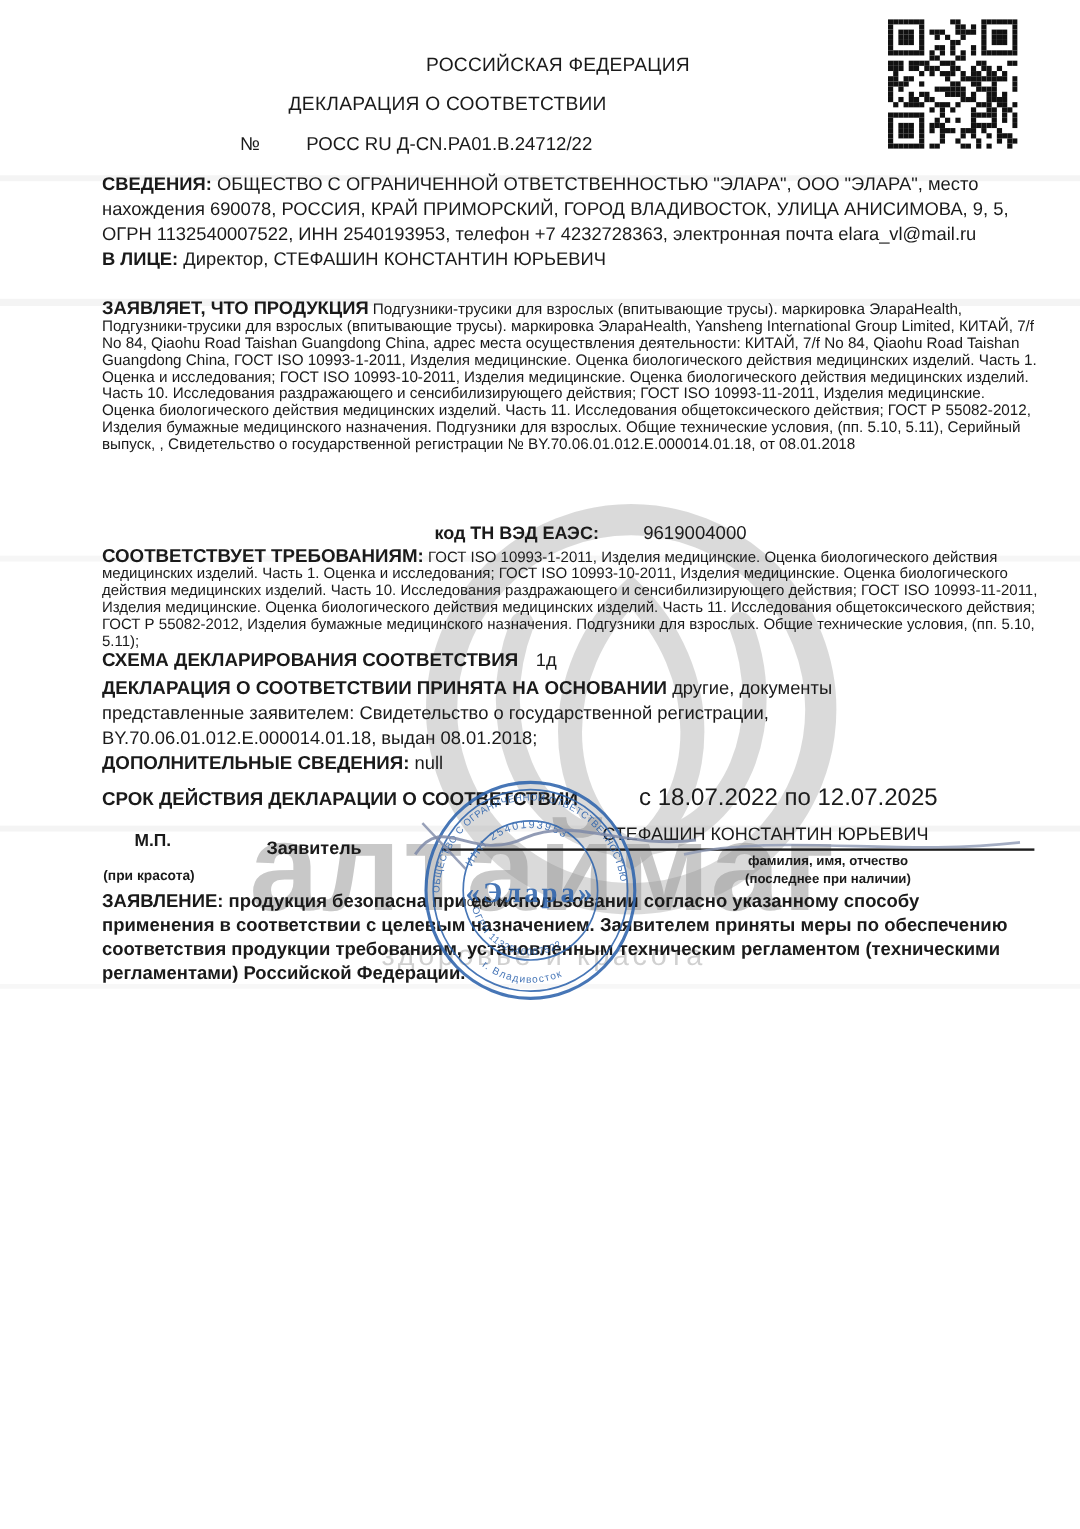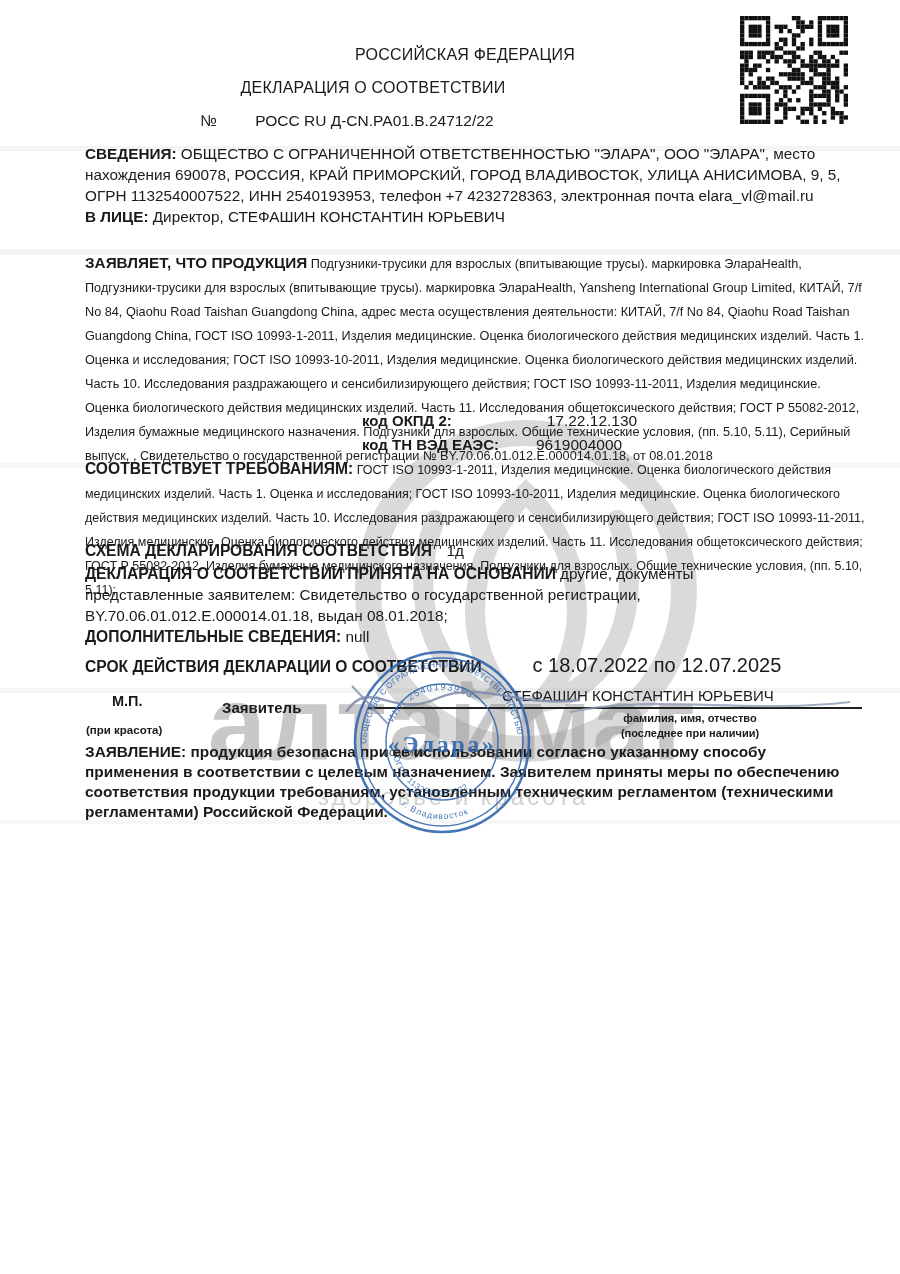--- a/index.html
+++ b/index.html
@@ -4,21 +4,21 @@
 <style>
   html,body{margin:0;padding:0;background:#e9e9e9;}
   #page{position:relative;width:900px;height:1274px;background:#ffffff;margin:0 auto;
         font-family:"Liberation Sans","DejaVu Sans",sans-serif;color:#1a1a1a;overflow:hidden;}
   .abs{position:absolute;}
   .center{text-align:center;}
   .b{font-weight:bold;}
   .h1{font-size:16px;font-weight:normal;letter-spacing:.2px;margin-left:15px;}
   .numrow{font-size:15.5px;}
   .para{font-size:15.3px;line-height:21px;}
-  .small{font-size:12.7px;line-height:24px;}
+  .small{font-size:12.7px;line-height:14px;}
   .codes-label{font-size:15px;font-weight:bold;}
   .codes-val{font-size:15.5px;}
   .inlineb{font-weight:bold;}
   .statement{font-size:15.4px;line-height:20px;font-weight:bold;}
   .cap{font-size:11px;font-weight:bold;}
   .sig-caption{font-size:11px;color:#3a3a3a;}
   .streak{position:absolute;left:0;width:900px;background:rgba(0,0,0,.045);pointer-events:none;}
   .wm-text{position:absolute;left:208px;top:664px;font-size:104px;font-weight:bold;
            color:rgba(145,145,145,.5);letter-spacing:2px;white-space:nowrap;z-index:1;}
   .wm-sub{position:absolute;left:318px;top:783px;font-size:24px;color:rgba(150,150,150,.45);
@@ -376,25 +376,20 @@
       <span class="inlineb">В ЛИЦЕ:</span>
       <span>Директор, СТЕФАШИН КОНСТАНТИН ЮРЬЕВИЧ</span>
     </div>
   </div>
 
   <div class="abs txt small" style="left:85px;top:251px;width:782px;">
     <span class="inlineb" style="font-size:15.3px;">ЗАЯВЛЯЕТ, ЧТО ПРОДУКЦИЯ</span>
     <span>Подгузники-трусики для взрослых (впитывающие трусы). маркировка ЭлараHealth, Подгузники-трусики для взрослых (впитывающие трусы). маркировка ЭлараHealth, Yansheng International Group Limited, КИТАЙ, 7/f  No 84, Qiaohu Road Taishan Guangdong China, адрес места осуществления деятельности: КИТАЙ, 7/f  No 84, Qiaohu Road Taishan Guangdong China, ГОСТ ISO 10993-1-2011, Изделия медицинские. Оценка биологического действия медицинских изделий. Часть 1. Оценка и исследования; ГОСТ ISO 10993-10-2011, Изделия медицинские. Оценка биологического действия медицинских изделий. Часть 10. Исследования раздражающего и сенсибилизирующего действия; ГОСТ ISO 10993-11-2011, Изделия медицинские. Оценка биологического действия медицинских изделий. Часть 11. Исследования общетоксического действия; ГОСТ Р 55082-2012, Изделия бумажные медицинского назначения. Подгузники для взрослых. Общие технические условия, (пп. 5.10, 5.11), Серийный выпуск, , Свидетельство о государственной регистрации № BY.70.06.01.012.E.000014.01.18, от 08.01.2018</span>
   </div>
 
-  <div class="abs txt" style="left:362px;top:412px;">
-    <span class="codes-label">код ОКПД 2:</span>
-    <span style="display:inline-block;width:86px;"></span>
-    <span class="codes-val">17.22.12.130</span>
-  </div>
   <div class="abs txt" style="left:362px;top:436px;">
     <span class="codes-label">код ТН ВЭД ЕАЭС:</span>
     <span style="display:inline-block;width:28px;"></span>
     <span class="codes-val">9619004000</span>
   </div>
 
   <div class="abs txt small" style="left:85px;top:457px;width:798px;font-size:12.5px;">
     <span class="inlineb" style="font-size:15.6px;">СООТВЕТСТВУЕТ ТРЕБОВАНИЯМ:</span>
     <span>ГОСТ ISO 10993-1-2011, Изделия медицинские. Оценка биологического действия медицинских изделий. Часть 1. Оценка и исследования; ГОСТ ISO 10993-10-2011, Изделия медицинские. Оценка биологического действия медицинских изделий. Часть 10. Исследования раздражающего и сенсибилизирующего действия; ГОСТ ISO 10993-11-2011, Изделия медицинские. Оценка биологического действия медицинских изделий. Часть 11. Исследования общетоксического действия; ГОСТ Р 55082-2012, Изделия бумажные медицинского назначения. Подгузники для взрослых. Общие технические условия, (пп. 5.10, 5.11);</span>
   </div>

